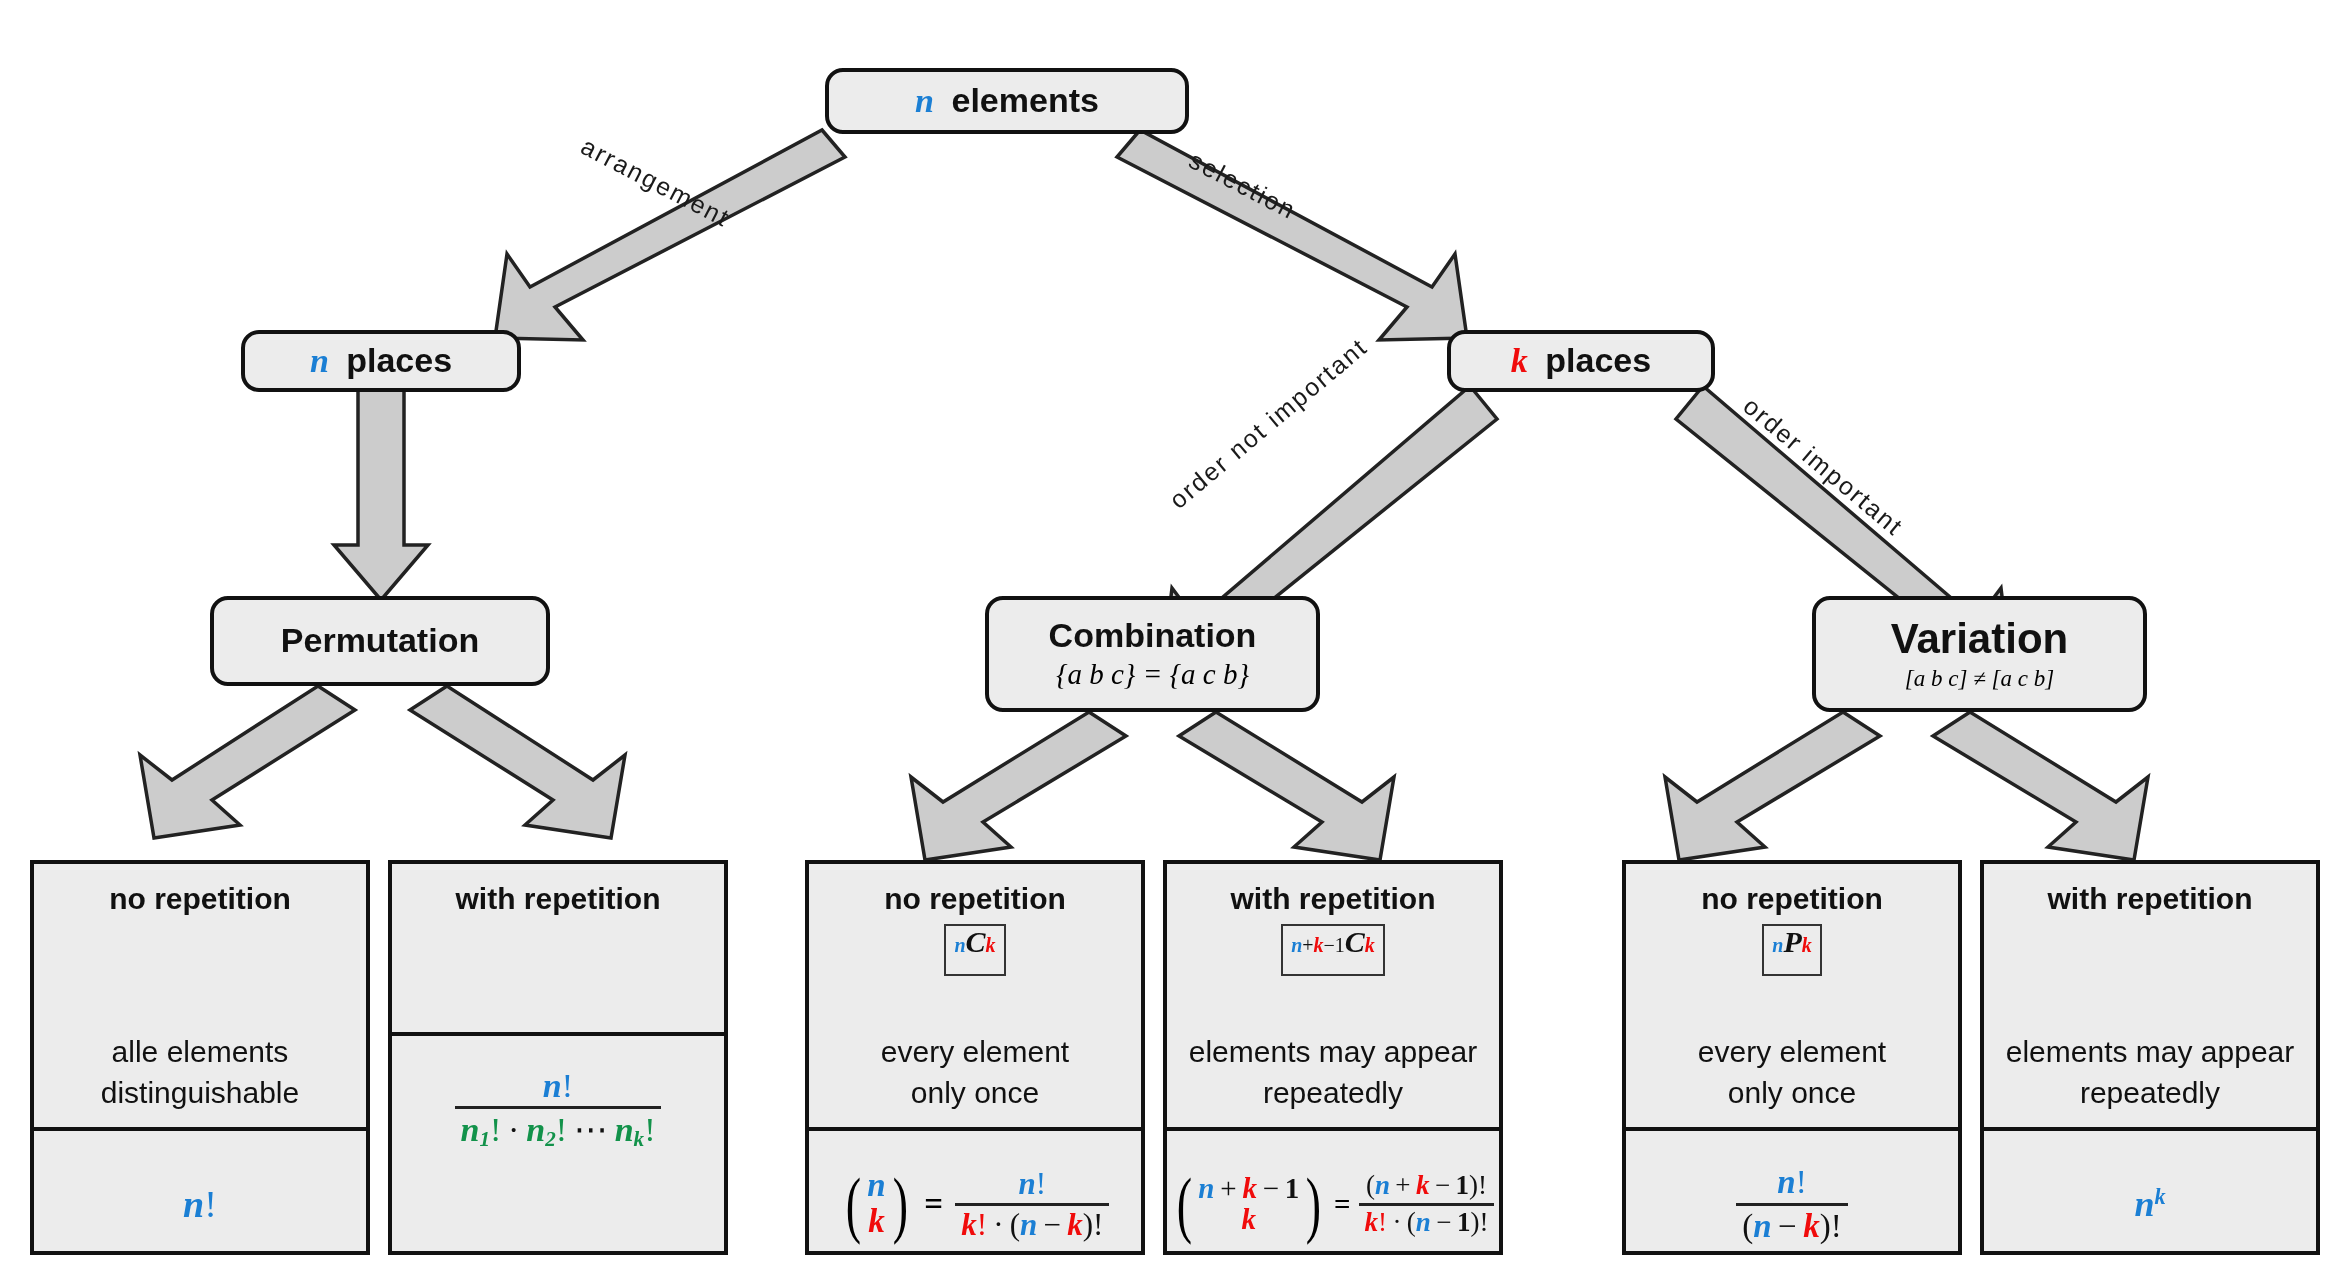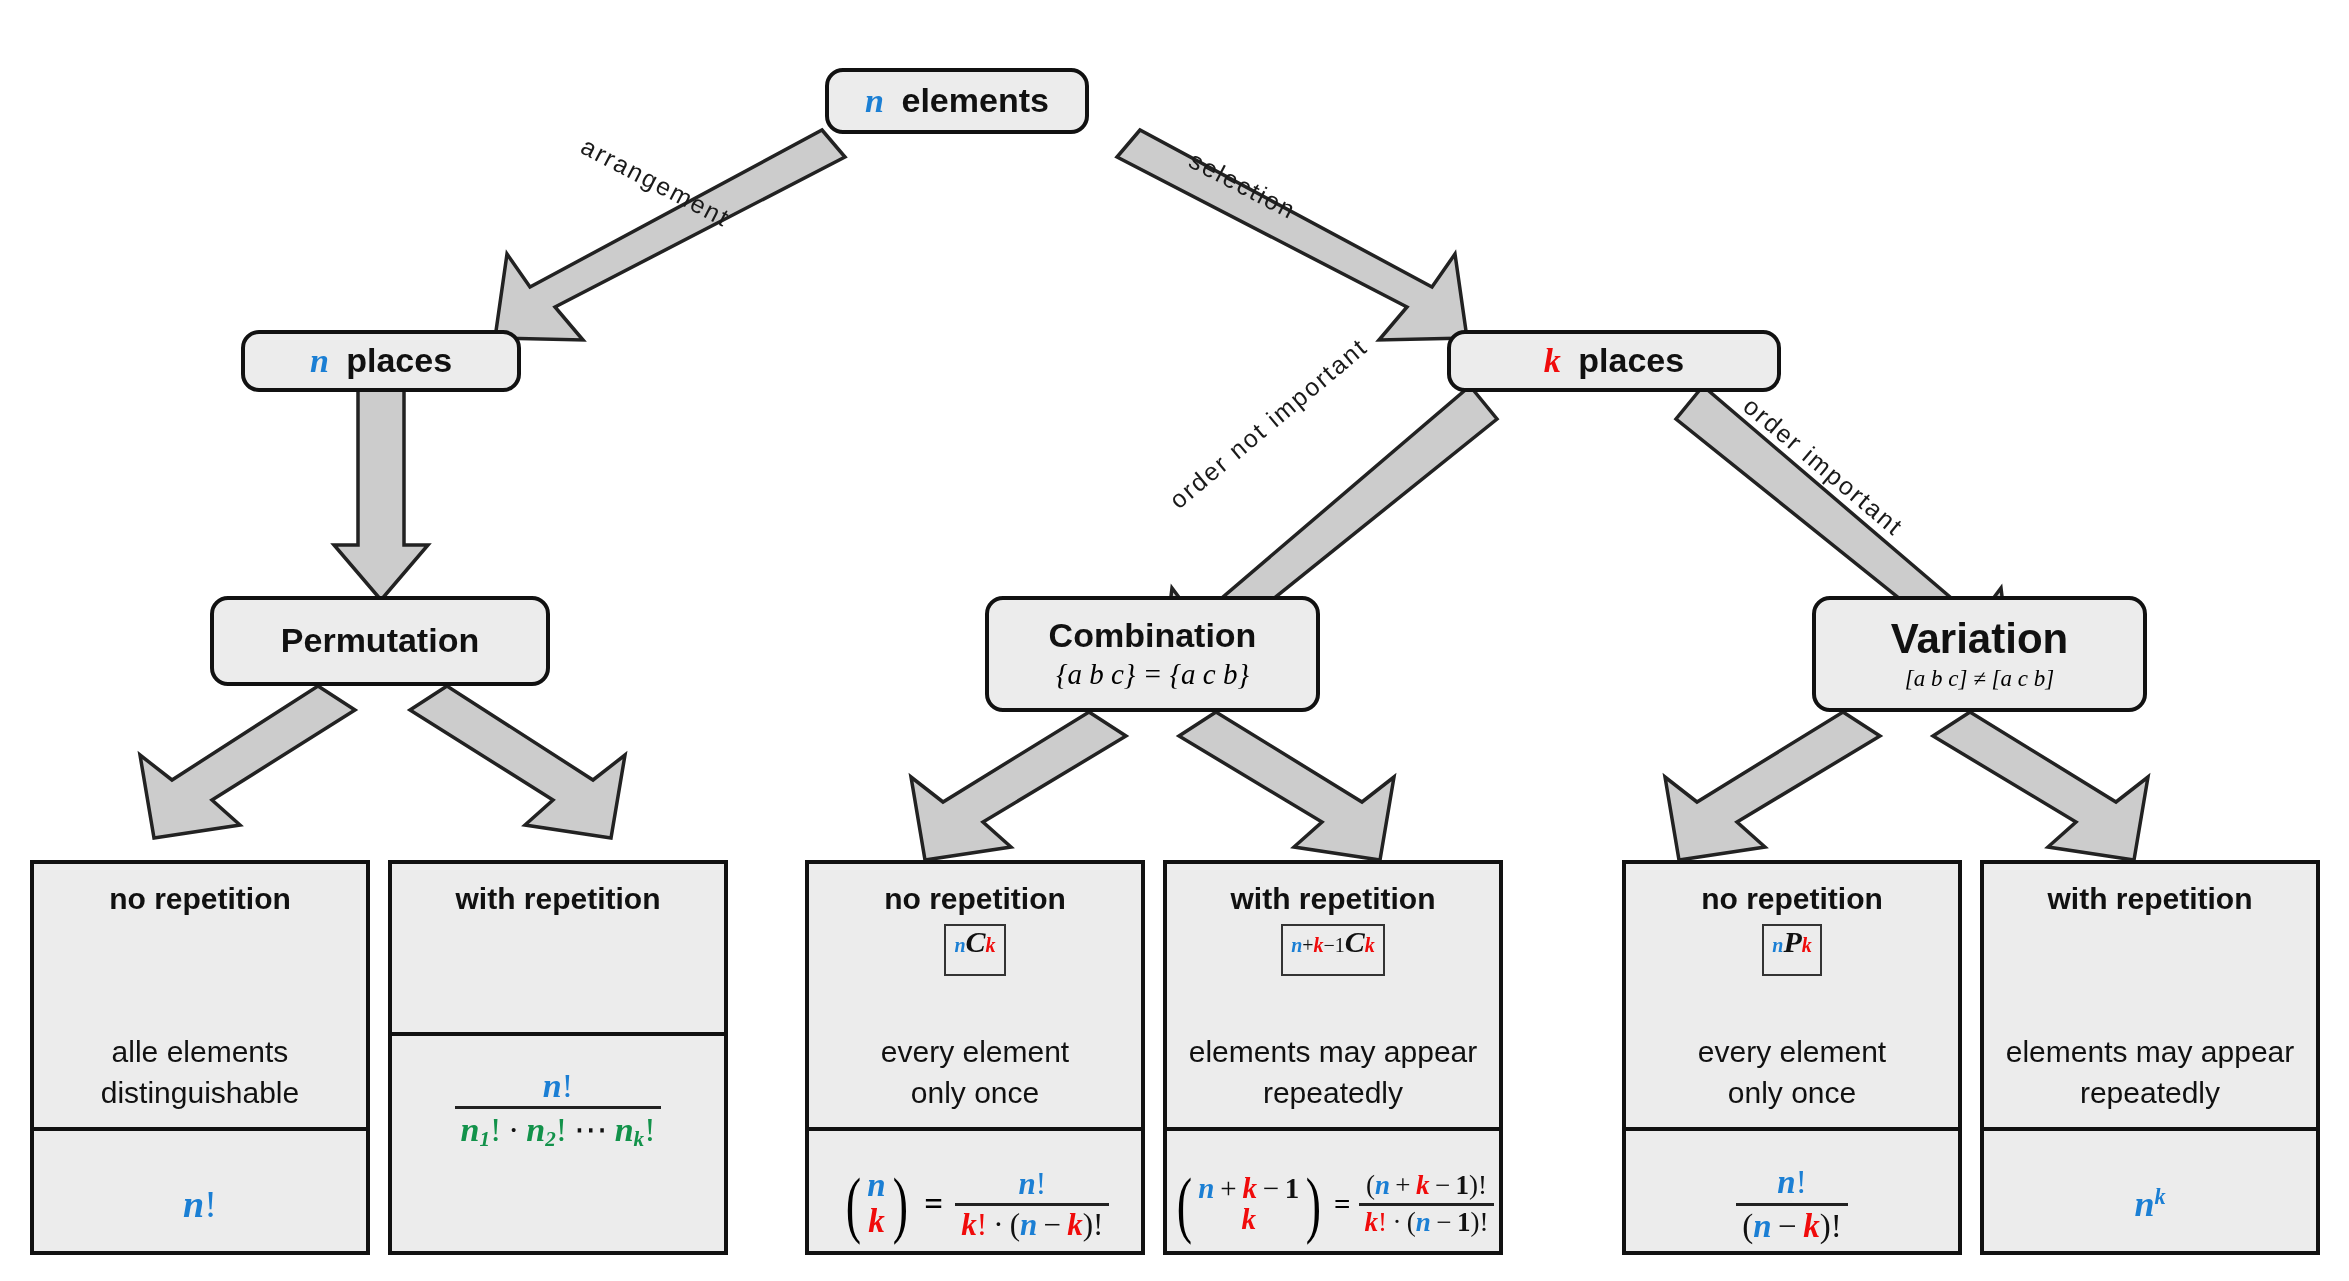--- a/index.html
+++ b/index.html
@@ -86,35 +86,35 @@
       <polygon points="1843,712 1880,736 1737,822 1765,847 1679,860 1665,777 1697,802"></polygon>
       <polygon points="1970,712 1933,736 2076,822 2048,847 2134,860 2148,777 2116,802"></polygon>
     </g>
   </svg>
 
   <div class="elabel" style="left:583px;top:130px;transform:rotate(27.5deg);">arrangement</div>
   <div class="elabel" style="left:1191px;top:144px;transform:rotate(27.5deg);">selection</div>
   <div class="elabel" style="left:1173px;top:489px;transform:rotate(-40deg);">order not important</div>
   <div class="elabel" style="left:1747px;top:388px;transform:rotate(40deg);">order important</div>
 
-  <div class="node" style="left:825px;top:68px;width:264px;height:66px;">
+  <div class="node" style="left:825px;top:68px;width:364px;height:66px;">
     <div class="ttl" style="font-size:34px;">
       <span class="m bl">n</span>
       <span style="display:inline-block;width:8px;"></span><span>elements</span>
     </div>
   </div>
 
   <div class="node" style="left:241px;top:330px;width:280px;height:62px;">
     <div class="ttl" style="font-size:34px;">
       <span class="m bl">n</span>
       <span style="display:inline-block;width:8px;"></span><span>places</span>
     </div>
   </div>
 
-  <div class="node" style="left:1447px;top:330px;width:334px;height:62px;">
+  <div class="node" style="left:1447px;top:330px;width:268px;height:62px;">
     <div class="ttl" style="font-size:34px;">
       <span class="m rd">k</span>
       <span style="display:inline-block;width:8px;"></span><span>places</span>
     </div>
   </div>
 
   <div class="node" style="left:210px;top:596px;width:340px;height:90px;">
     <div class="ttl" style="font-size:34px;">Permutation</div>
   </div>
 

